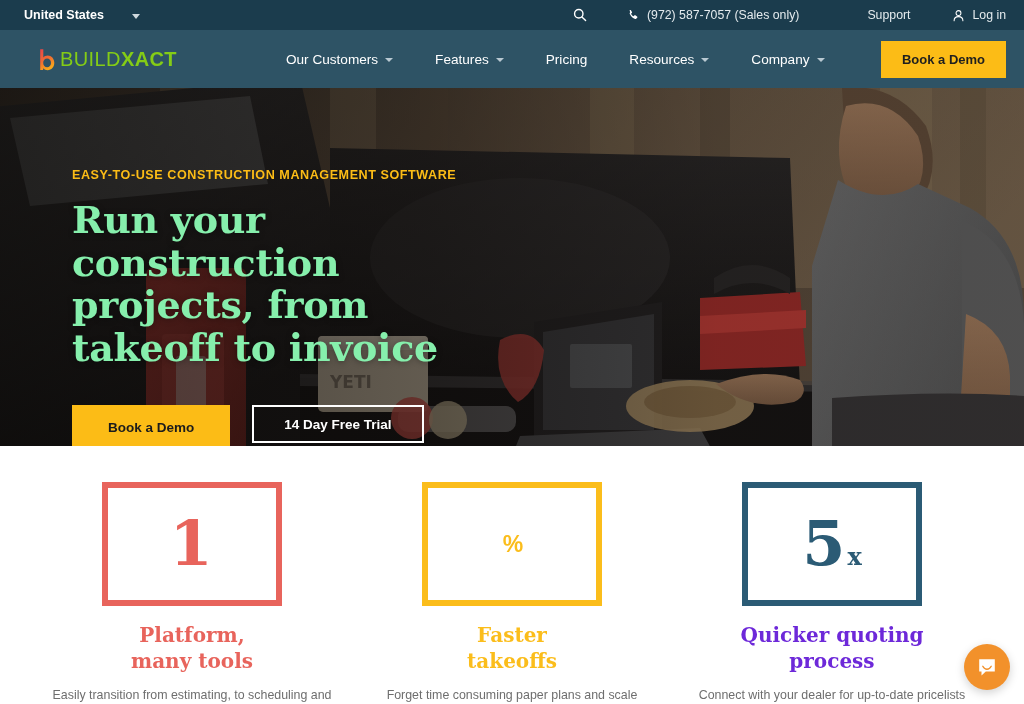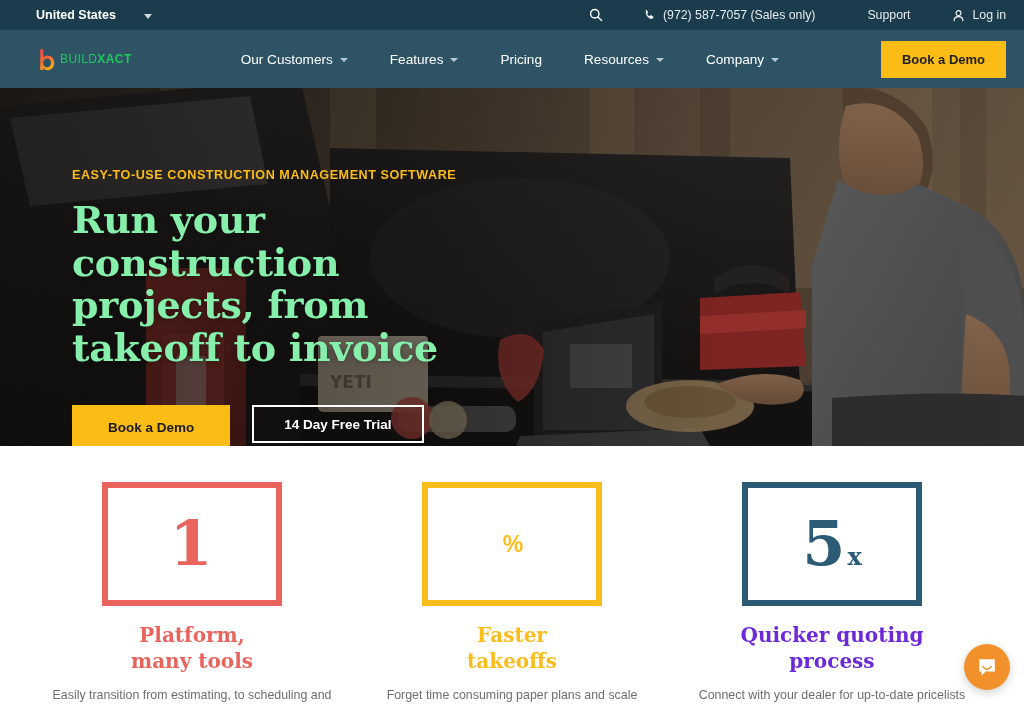--- a/index.html
+++ b/index.html
@@ -12,21 +12,21 @@
     font-family: "Liberation Sans", sans-serif;
     -webkit-font-smoothing: antialiased;
   }
 
   
   .topbar {
     height: 30px;
     background: #1b3c4d;
     display: flex;
     align-items: center;
-    padding: 0 18px 0 36px;
+    padding: 0 18px 0 24px;
     color: #ffffff;
     font-size: 12.5px;
   }
   .country-select {
     display: flex;
     align-items: center;
     gap: 28px;
     font-weight: bold;
     font-size: 12.5px;
     color: #ffffff;
@@ -50,21 +50,21 @@
     color: #e4ebee;
   }
   .tb-item {
     display: flex;
     align-items: center;
     gap: 7px;
     cursor: pointer;
     white-space: nowrap;
   }
   .tb-gap-a { margin-right: 40px; }
-  .tb-gap-b { margin-right: 52px; }
+  .tb-gap-b { margin-right: 68px; }
   .tb-gap-c { margin-right: 42px; }
   .ico { display: inline-block; line-height: 0; }
 
   
   .mainnav {
     height: 58px;
     background: #2e5365;
     display: flex;
     align-items: center;
     padding: 0 18px 0 38px;
@@ -72,22 +72,22 @@
     z-index: 5;
   }
   .logo {
     display: flex;
     align-items: center;
     gap: 5px;
     cursor: pointer;
   }
   .logo-mark { line-height: 0; }
   .logo-text {
-    color: #22c55e;
-    font-size: 12px;
+    color: #84cc16;
+    font-size: 20px;
     letter-spacing: 0.4px;
     white-space: nowrap;
   }
   .logo-text .lt-light { font-weight: 300; }
   .logo-text .lt-bold { font-weight: bold; }
 
   .navlinks {
     display: flex;
     align-items: flex-start;
     margin-left: 88px;

